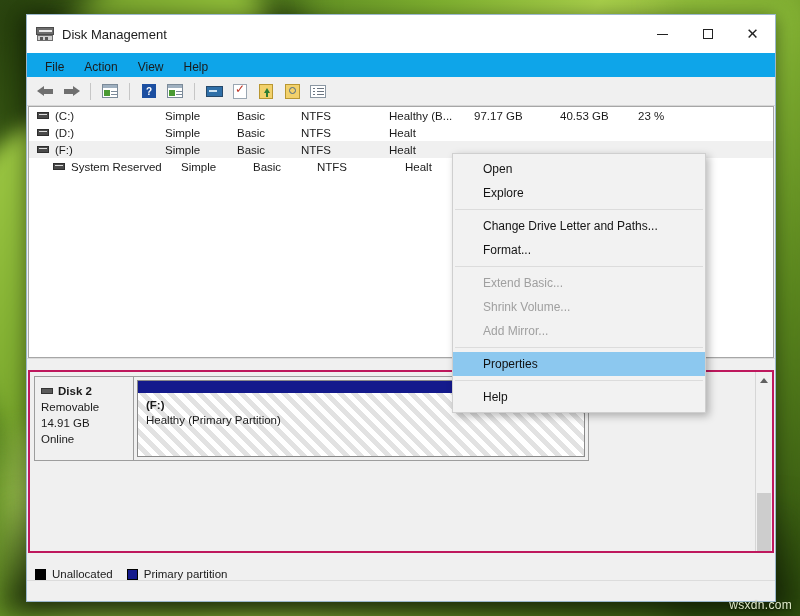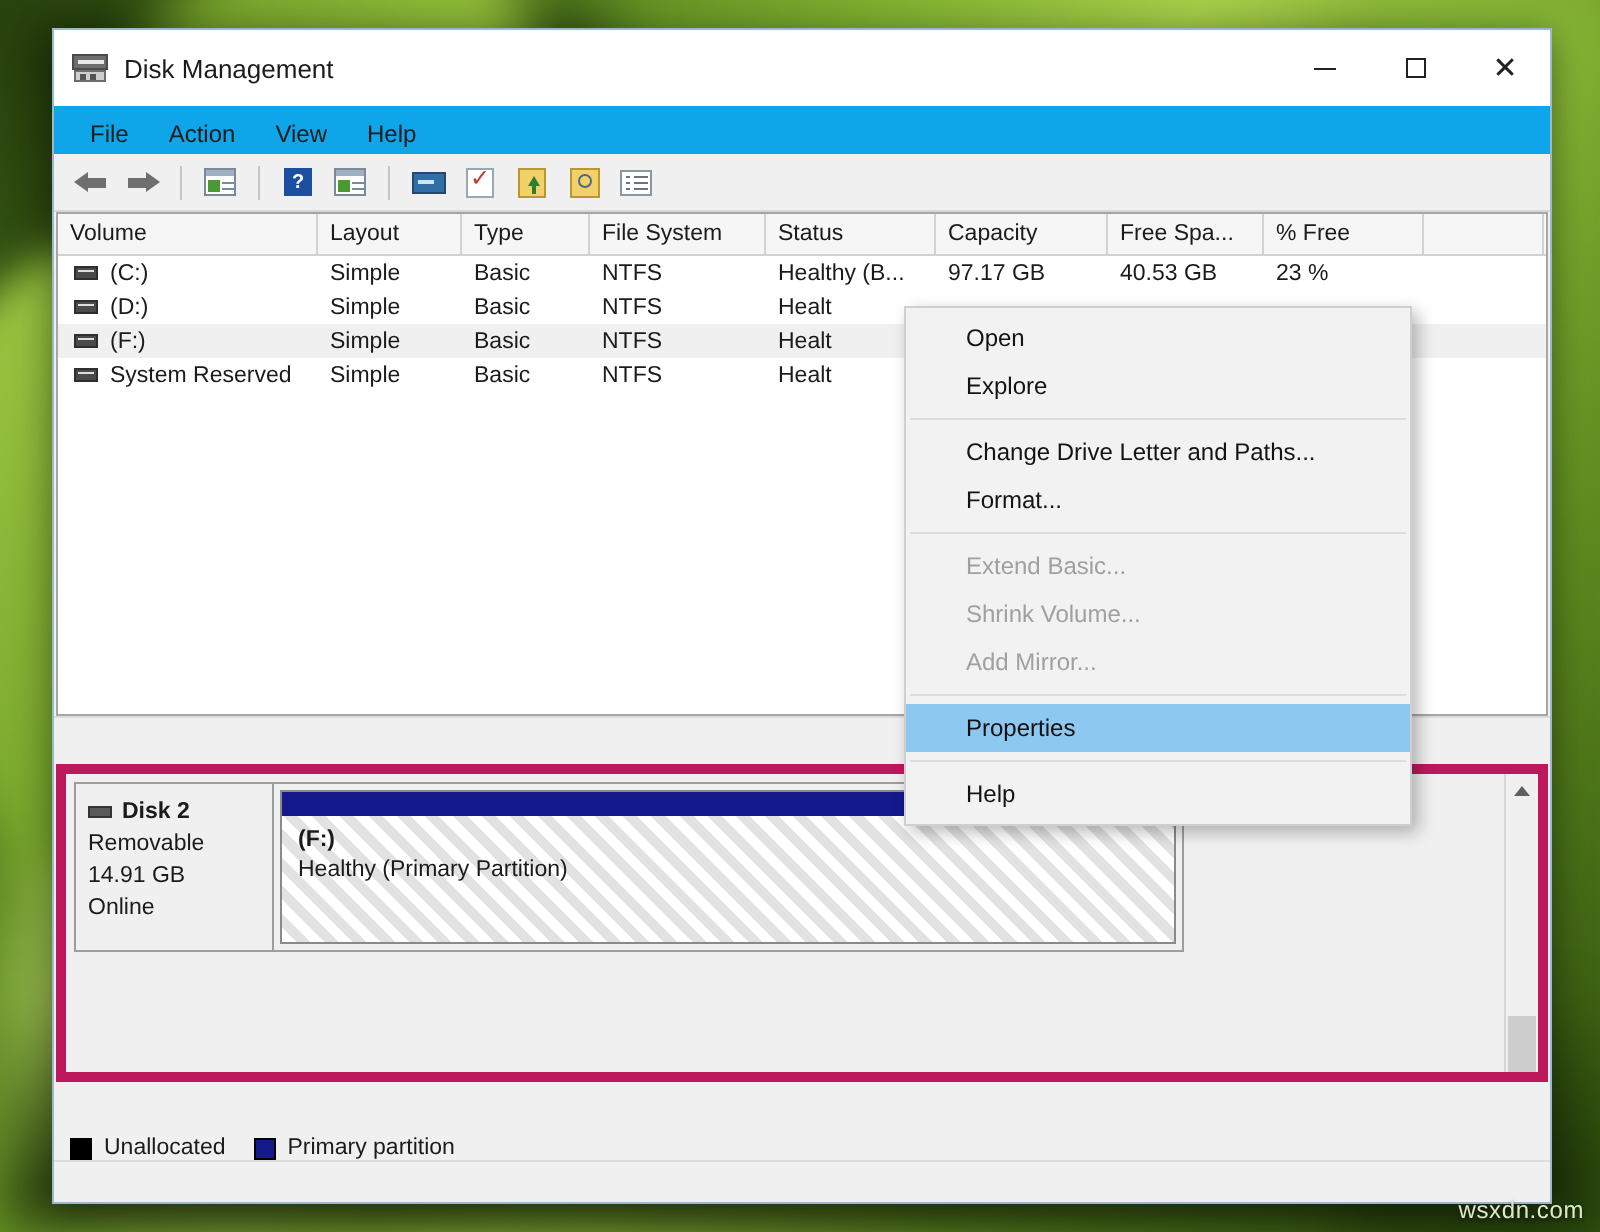--- a/index.html
+++ b/index.html
@@ -106,21 +106,21 @@
   .vrow.sel{background:#f0f0f0;}
   .vcell{display:flex;align-items:center;padding-left:6px;box-sizing:border-box;overflow:hidden;white-space:nowrap;}
   .vol-ic{width:12px;height:7px;background:#4a4a4a;border:1px solid #2e2e2e;box-sizing:border-box;
           margin-right:6px;margin-left:2px;flex:0 0 auto;position:relative;}
   .vol-ic:after{content:"";position:absolute;left:1px;top:1px;width:8px;height:1px;background:#ddd;}
 
   
   .splitter{height:6px;background:#f0f0f0;flex:0 0 auto;border-top:1px solid #dcdcdc;}
 
   
-  .gfx-pane{flex:1 1 auto;background:#f0f0f0;border:5px solid #be185d;margin:17px 1px;position:relative;
+  .gfx-pane{flex:1 1 auto;background:#f0f0f0;border:2px solid #be185d;margin:5px 1px;position:relative;
             box-sizing:border-box;display:flex;overflow:hidden;}
   .gfx-scroll{flex:1 1 auto;position:relative;overflow:hidden;}
   .disk-row{position:absolute;left:4px;top:4px;display:flex;}
   .disk-info{width:100px;height:85px;background:#f0f0f0;border:1px solid #9d9d9d;
              box-sizing:border-box;padding:6px 5px 0 6px;font-size:11.5px;color:#1b1b1b;line-height:16px;}
   .disk-title{display:flex;align-items:center;font-weight:bold;}
   .disk-ic{width:12px;height:6px;background:#5a5a5a;border:1px solid #343434;box-sizing:border-box;margin-right:5px;}
   .part-wrap{width:455px;height:85px;background:#f0f0f0;border:1px solid #9d9d9d;border-left:none;
              box-sizing:border-box;padding:3px;}
   .part-blk{width:100%;height:100%;border:1px solid #8a8a8a;box-sizing:border-box;background:#fff;
@@ -239,31 +239,20 @@
       </div>
     <div class="tb-btn">
         <div class="ic-mag"></div>
       </div>
     <div class="tb-btn">
         <div class="ic-list"></div>
       </div>
   </div>
 
   <div class="vol-pane">
-    <div class="vol-head" id="vol-head">
-        <div class="vh" style="width: 130px;">Volume</div>
-        <div class="vh" style="width: 72px;">Layout</div>
-        <div class="vh" style="width: 64px;">Type</div>
-        <div class="vh" style="width: 88px;">File System</div>
-        <div class="vh" style="width: 85px;">Status</div>
-        <div class="vh" style="width: 86px;">Capacity</div>
-        <div class="vh" style="width: 78px;">Free Spa...</div>
-        <div class="vh" style="width: 80px;">% Free</div>
-        <div class="vh" style="width: 60px;"></div>
-      </div>
     <div class="vol-rows" id="vol-rows">
         <div class="vrow">
           <div class="vcell" style="width: 130px;">
             <span class="vol-ic"></span>
             <span>(C:)</span>
           </div>
           <div class="vcell" style="width: 72px;">Simple</div>
           <div class="vcell" style="width: 64px;">Basic</div>
           <div class="vcell" style="width: 88px;">NTFS</div>
           <div class="vcell" style="width: 85px;">Healthy (B...</div>
@@ -291,21 +280,21 @@
           </div>
           <div class="vcell" style="width: 72px;">Simple</div>
           <div class="vcell" style="width: 64px;">Basic</div>
           <div class="vcell" style="width: 88px;">NTFS</div>
           <div class="vcell" style="width: 85px;">Healt</div>
           <div class="vcell" style="width: 86px;"></div>
           <div class="vcell" style="width: 78px;"></div>
           <div class="vcell" style="width: 80px;"></div>
         </div>
         <div class="vrow">
-          <div class="vcell" style="width: 130px;">
+          <div class="vcell" style="width: 130px; margin-left: 16px;">
             <span class="vol-ic"></span>
             <span>System Reserved</span>
           </div>
           <div class="vcell" style="width: 72px;">Simple</div>
           <div class="vcell" style="width: 64px;">Basic</div>
           <div class="vcell" style="width: 88px;">NTFS</div>
           <div class="vcell" style="width: 85px;">Healt</div>
           <div class="vcell" style="width: 86px;"></div>
           <div class="vcell" style="width: 78px;"></div>
           <div class="vcell" style="width: 80px;"></div>

